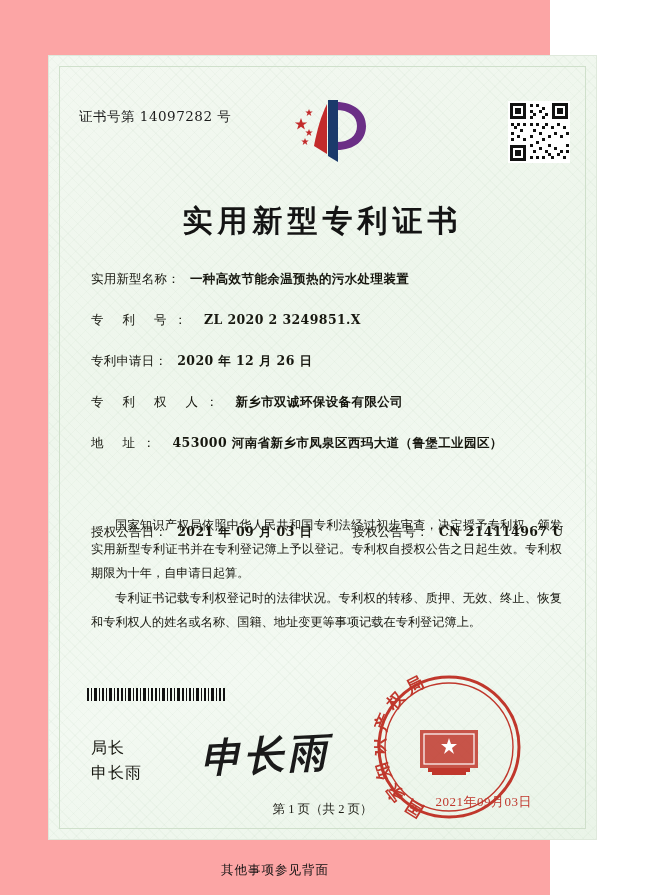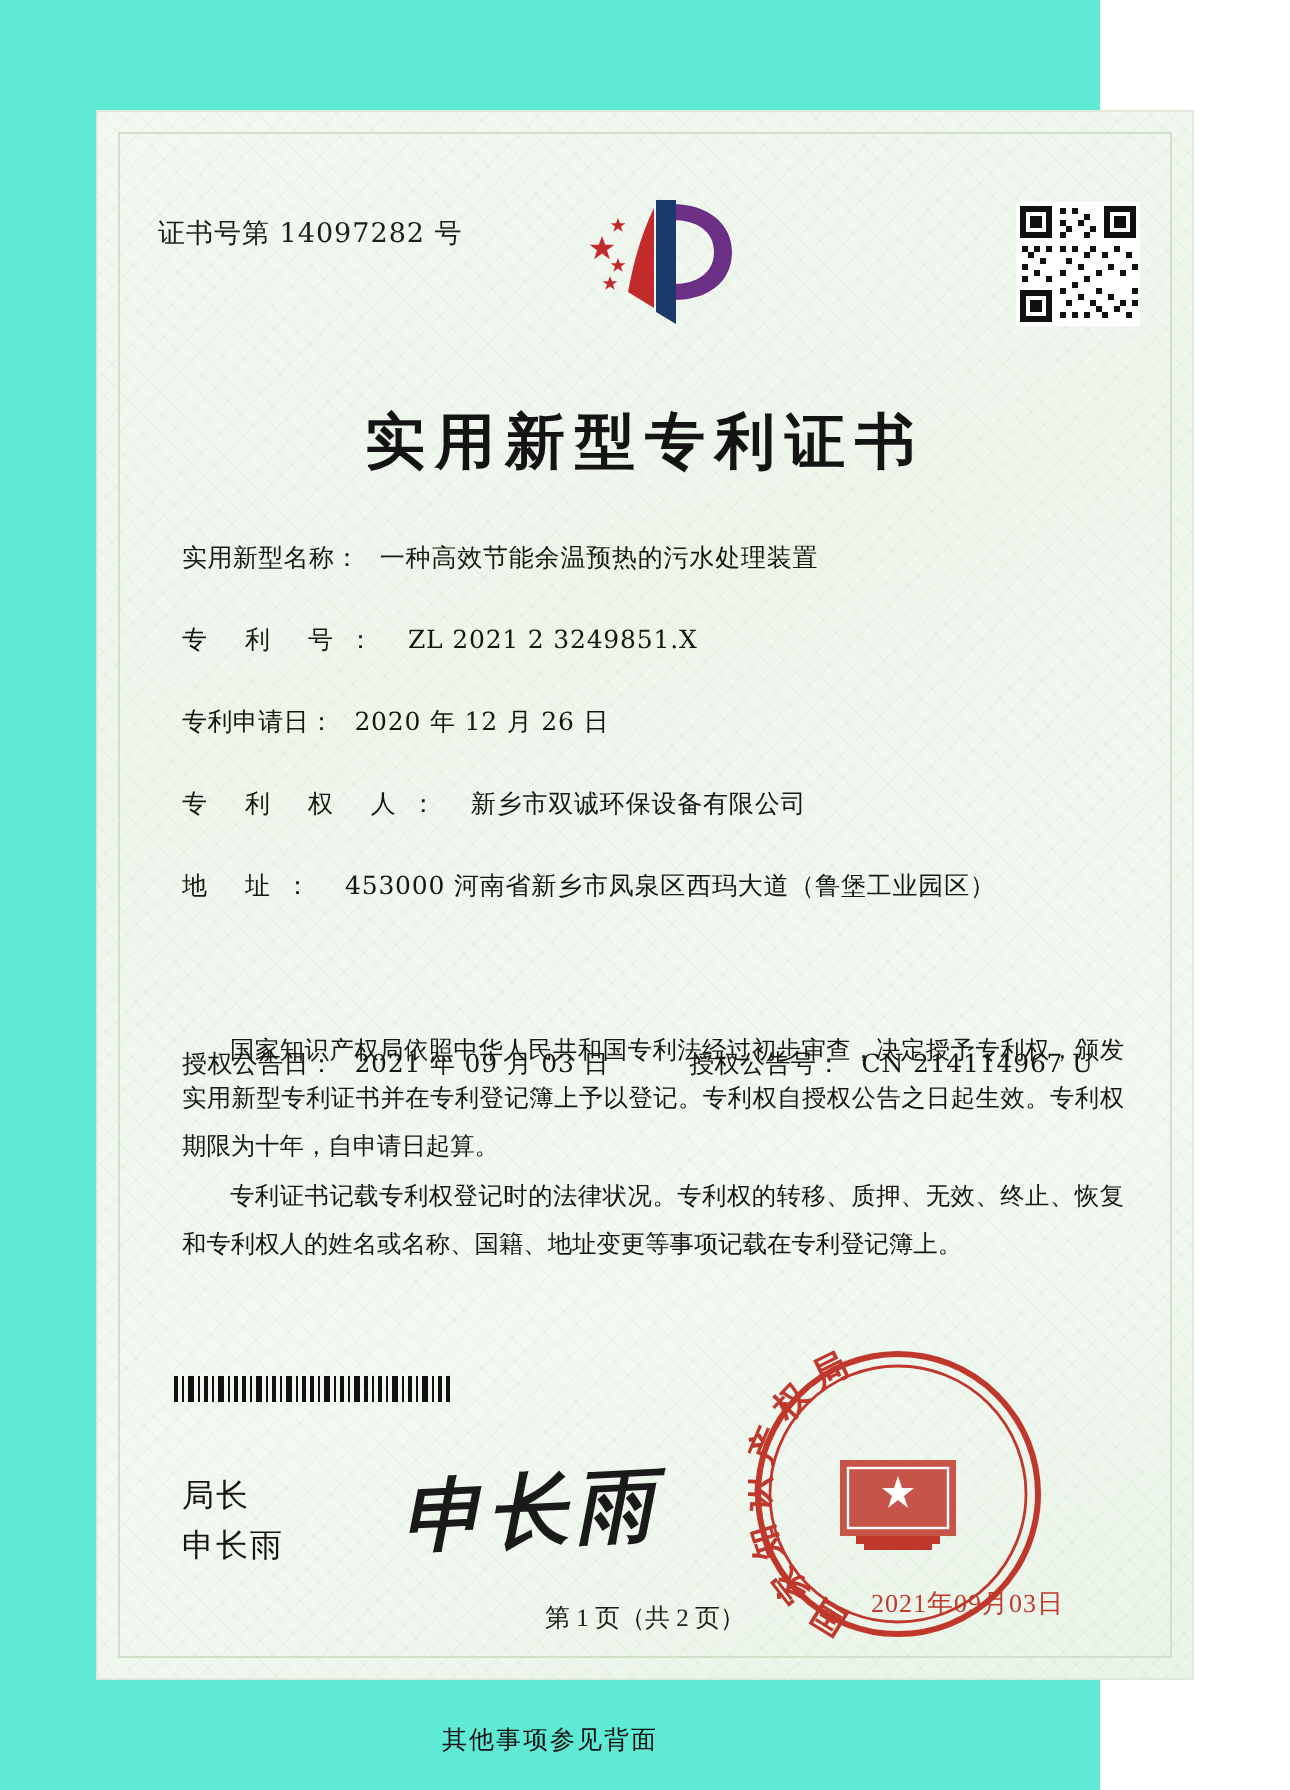--- a/index.html
+++ b/index.html
@@ -10,21 +10,21 @@
     width: 645px;
     height: 895px;
     background: #ffffff;
     font-family: "DejaVu Sans", "Liberation Sans", sans-serif;
     overflow: hidden;
   }
   .page {
     position: relative;
     width: 550px;
     height: 895px;
-    background: #5eead4;
+    background: #fca5a5;
   }
   
   .cert {
     position: absolute;
     left: 48px;
     top: 55px;
     width: 549px;
     height: 785px;
     background: linear-gradient(160deg, #f3f8f1 0%, #eef6ec 35%, #f3f9f2 70%, #eaf4e8 100%);
     box-sizing: border-box;
@@ -112,20 +112,21 @@
   .field-label {
     flex: 0 0 auto;
     letter-spacing: 0.2px;
   }
   .field-label.spaced {
     letter-spacing: 7.5px;
   }
   .field-value {
     margin-left: 10px;
     letter-spacing: 0.4px;
+    font-weight: bold;
   }
   .field-row.double .field-group {
     display: flex;
     align-items: baseline;
   }
   .field-row.double .field-group + .field-group {
     margin-left: 40px;
     margin-top: 48px;
   }
 
@@ -315,21 +316,21 @@
 
     <div class="title">实用新型专利证书</div>
 
     <div class="fields">
       <div class="field-row">
         <span class="field-label">实用新型名称：</span>
         <span class="field-value">一种高效节能余温预热的污水处理装置</span>
       </div>
       <div class="field-row">
         <span class="field-label spaced">专 利 号：</span>
-        <span class="field-value">ZL 2021 2 3249851.X</span>
+        <span class="field-value">ZL 2020 2 3249851.X</span>
       </div>
       <div class="field-row">
         <span class="field-label">专利申请日：</span>
         <span class="field-value">2020 年 12 月 26 日</span>
       </div>
       <div class="field-row">
         <span class="field-label spaced">专 利 权 人：</span>
         <span class="field-value">新乡市双诚环保设备有限公司</span>
       </div>
       <div class="field-row">

